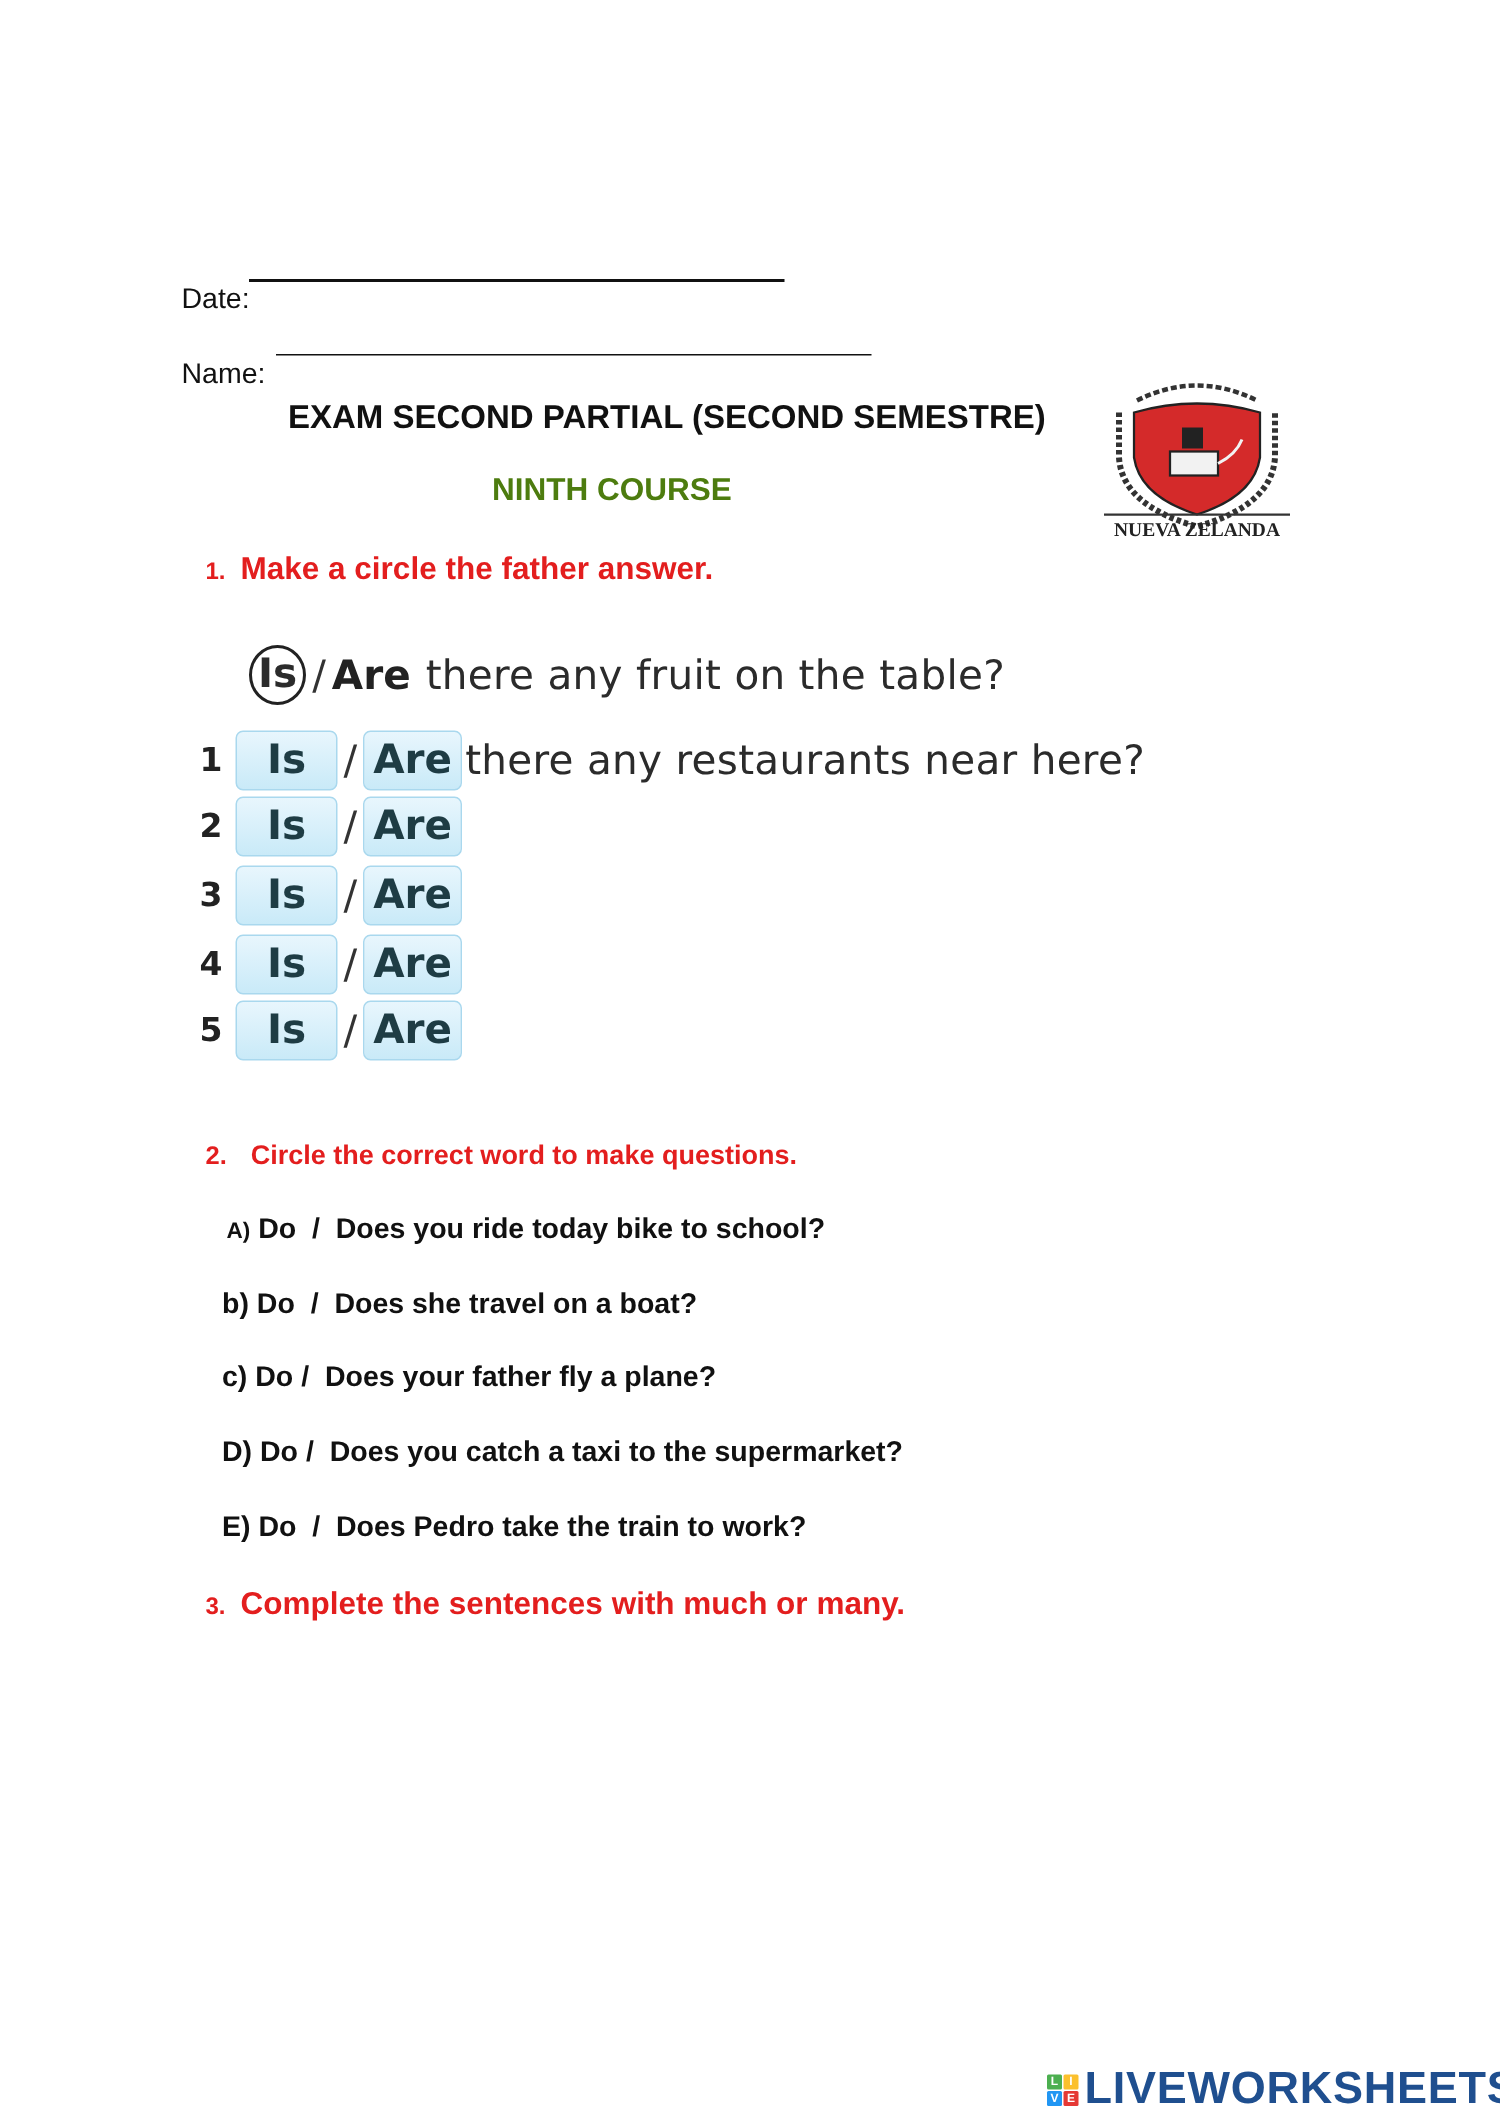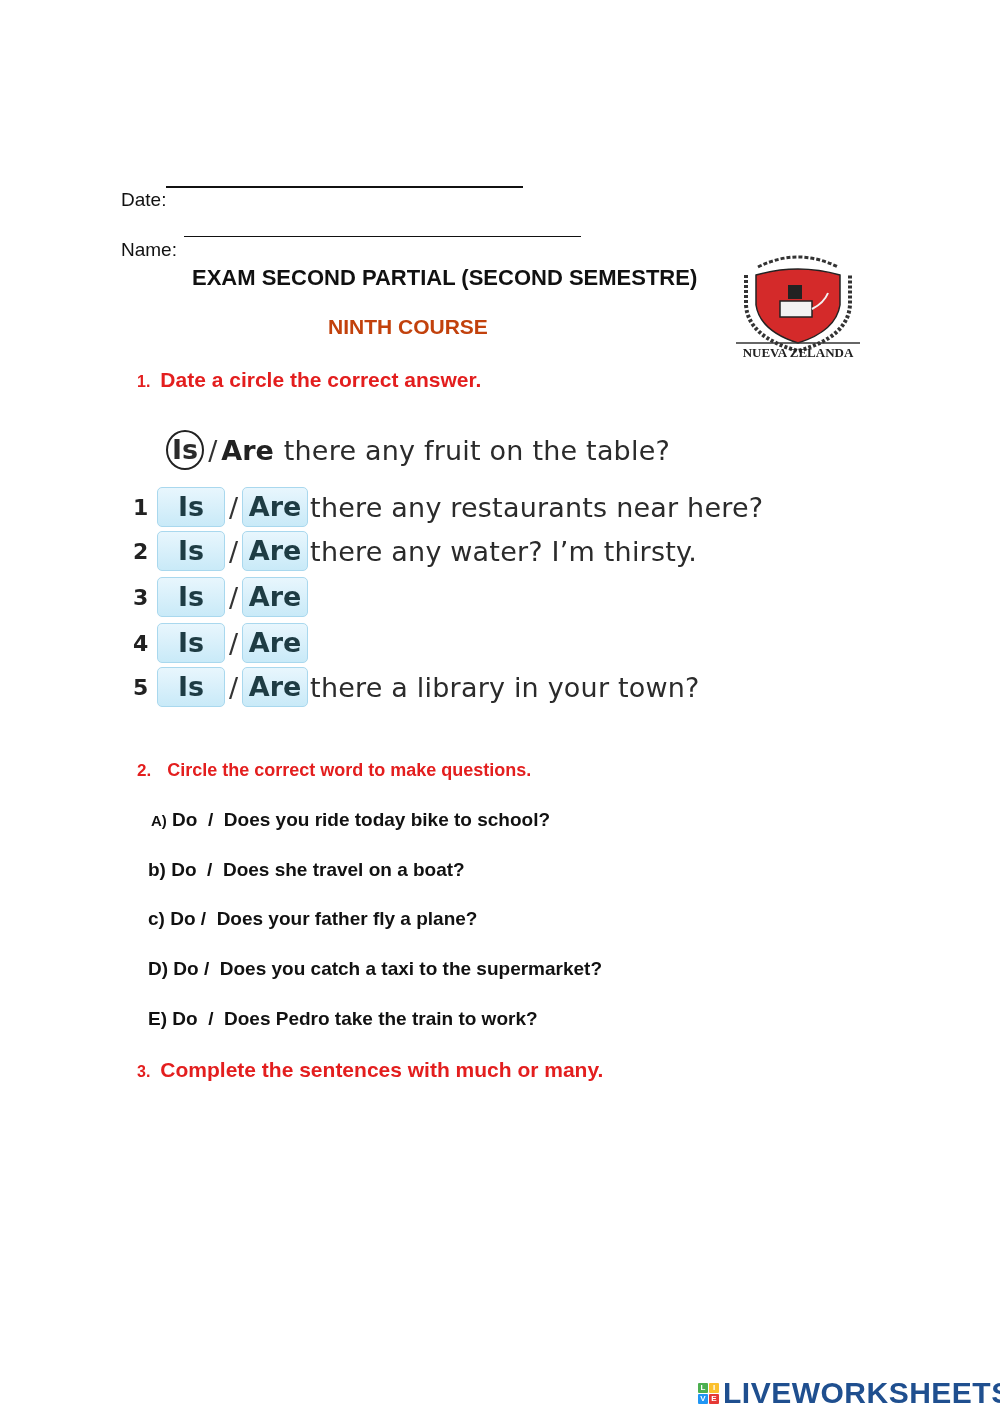--- a/index.html
+++ b/index.html
@@ -4,21 +4,21 @@
   <style>
     html, body { margin: 0; padding: 0; background: #ffffff; }
     body { width: 1000px; height: 1413px; position: relative; overflow: hidden;
       font-family: "Liberation Sans", "DejaVu Sans", sans-serif; color: #111; }
     .abs { position: absolute; }
 
     .field-label { font-size: 19px; color: #111; margin-top: 25px; }
     .field-line { position: absolute; border-bottom: 2px solid #111; }
 
     .title { font-weight: bold; font-size: 22px; color: #111; white-space: nowrap; }
-    .course { font-weight: bold; font-size: 21px; color: #c2410c; }
+    .course { font-weight: bold; font-size: 21px; color: #4d7c0f; }
 
     .section-heading { color: #e31e1e; font-weight: bold; white-space: nowrap; }
     .section-heading .num { font-size: 16px; margin-right: 10px; }
     .sec1 { font-size: 21px; }
     .sec2 { font-size: 18px; }
     .sec3 { font-size: 21px; }
 
     
     .ex-row { position: absolute; left: 133px; height: 40px; display: flex; align-items: center;
       font-family: "DejaVu Sans", sans-serif; font-size: 27px; color: #2b2b2b; white-space: nowrap; }
@@ -69,21 +69,21 @@
     <path d="M28 30 Q70 18 112 30 L112 60 Q108 86 70 98 Q32 86 28 60 Z" fill="#d42a2a" stroke="#222" stroke-width="1.5"></path>
     <rect x="60" y="40" width="14" height="14" fill="#222"></rect>
     <rect x="52" y="56" width="32" height="16" fill="#f2f2f2" stroke="#222" stroke-width="1.5"></rect>
     <path d="M84 64 Q96 58 100 48" fill="none" stroke="#f2f2f2" stroke-width="2"></path>
     <line x1="8" y1="98" x2="132" y2="98" stroke="#333" stroke-width="1.5"></line>
     <text x="70" y="112" text-anchor="middle" font-family="Liberation Serif, serif" font-size="13" font-weight="bold" fill="#222">NUEVA ZELANDA</text>
   </svg>
 </div>
 
 <div class="abs section-heading sec1" style="left:137px; top:368px;">
-  <span class="num">1.</span><span>Date a circle the correct answer.</span>
+  <span class="num">1.</span><span>Make a circle the father answer.</span>
 </div>
 
 <div class="example-row">
   <span class="circled">Is</span>
   <span class="slash">/</span>
   <span class="bold">Are</span>
   <span class="sentence" style="margin-left:10px;">there any fruit on the table?</span>
 </div>
 
 <div class="ex-row" style="top:487px;">
@@ -92,21 +92,20 @@
   <span class="slash">/</span>
   <span class="choice-box choice-are">Are</span>
   <span class="sentence">there any restaurants near here?</span>
 </div>
 
 <div class="ex-row" style="top:531px;">
   <span class="rnum">2</span>
   <span class="choice-box choice-is">Is</span>
   <span class="slash">/</span>
   <span class="choice-box choice-are">Are</span>
-  <span class="sentence">there any water? I’m thirsty.</span>
 </div>
 
 <div class="ex-row" style="top:577px;">
   <span class="rnum">3</span>
   <span class="choice-box choice-is">Is</span>
   <span class="slash">/</span>
   <span class="choice-box choice-are">Are</span>
 </div>
 
 <div class="ex-row" style="top:623px;">
@@ -114,21 +113,20 @@
   <span class="choice-box choice-is">Is</span>
   <span class="slash">/</span>
   <span class="choice-box choice-are">Are</span>
 </div>
 
 <div class="ex-row" style="top:667px;">
   <span class="rnum">5</span>
   <span class="choice-box choice-is">Is</span>
   <span class="slash">/</span>
   <span class="choice-box choice-are">Are</span>
-  <span class="sentence">there a library in your town?</span>
 </div>
 
 <div class="abs section-heading sec2" style="left:137px; top:760px;">
   <span class="num" style="font-size:17px; margin-right:16px;">2.</span><span>Circle the correct word to make questions.</span>
 </div>
 
 <div class="q-row" style="left:151px; top:809px;"><span class="letter-small">A)</span><span> Do  /  Does you ride today bike to school?</span></div>
 <div class="q-row" style="top:859px;text-align:center;"><span>b)</span><span> Do  /  Does she travel on a boat?</span></div>
 <div class="q-row" style="top:908px;"><span>c)</span><span> Do /  Does your father fly a plane?</span></div>
 <div class="q-row" style="top:958px;"><span>D)</span><span> Do /  Does you catch a taxi to the supermarket?</span></div>

